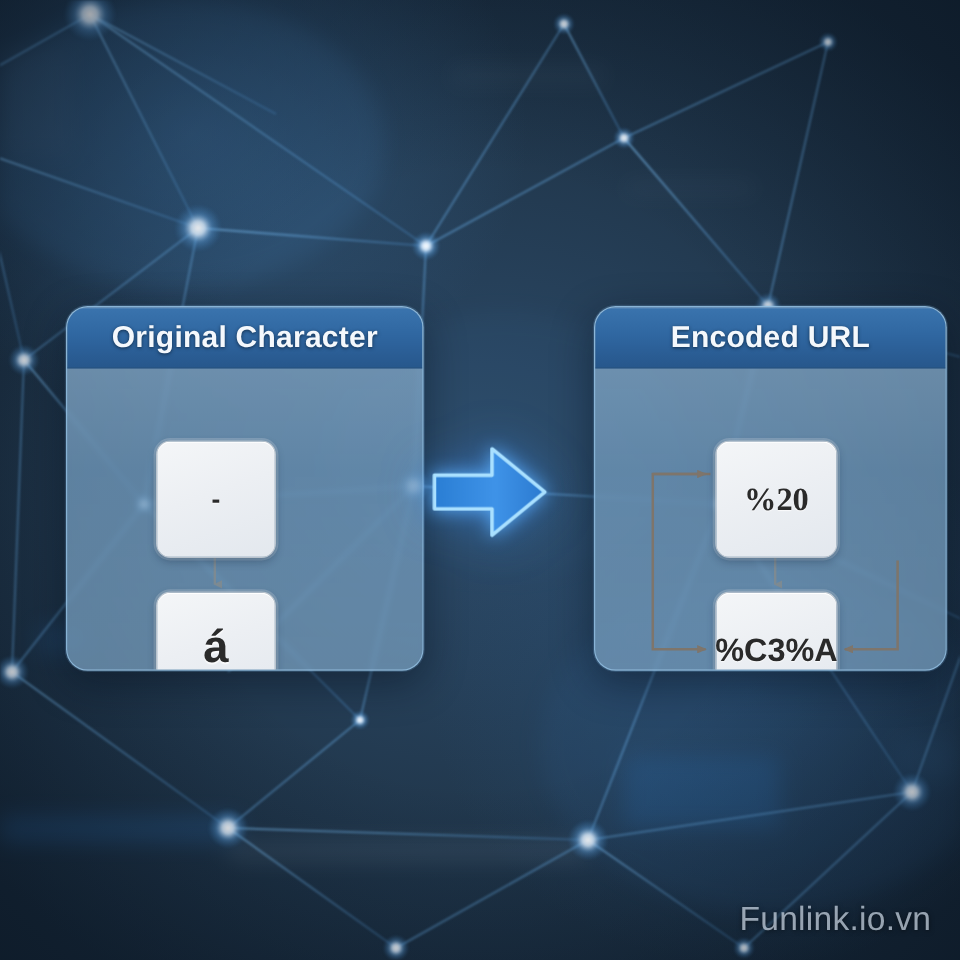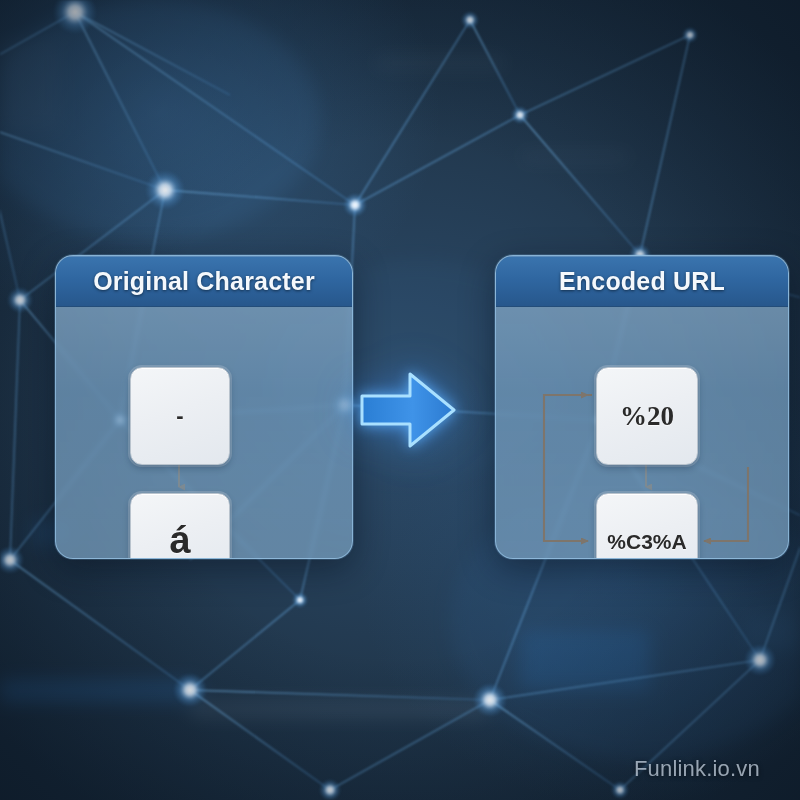--- a/index.html
+++ b/index.html
@@ -108,21 +108,21 @@
   
   #box-hyphen { left: 74px;  top: 60px;  width: 98px; height: 96px; }
   #box-accent { left: 74px;  top: 186px; width: 98px; height: 92px; }
   #box-hyphen .vbox-text { font-size: 22px; }
   #box-accent .vbox-text { font-size: 38px; }
 
   
   #box-enc1 { left: 100px; top: 60px;  width: 100px; height: 96px; }
   #box-enc2 { left: 100px; top: 186px; width: 100px; height: 96px; }
   #box-enc1 .vbox-text { font-size: 27px; font-family: Liberation Serif, serif; }
-  #box-enc2 .vbox-text { font-size: 21px; }
+  #box-enc2 .vbox-text { font-size: 27px; }
 
   
   .conn {
     position: absolute;
     left: 0;
     top: 0;
     width: 100%;
     height: 100%;
     pointer-events: none;
     overflow: visible;
@@ -135,23 +135,23 @@
     top: 358px;
     width: 104px;
     height: 104px;
     filter: drop-shadow(0 0 7px rgba(90,175,255,0.85))
             drop-shadow(0 0 18px rgba(60,140,235,0.55));
   }
 
   
   #watermark {
     position: absolute;
-    right: 40px;
+    right: 24px;
     bottom: 18px;
-    font-size: 22px;
+    font-size: 28px;
     color: rgba(205,218,232,0.72);
     letter-spacing: 0.2px;
     text-shadow: 0 1px 4px rgba(0,0,0,0.55);
   }
 </style>
 </head>
 <body>
 
 <div id="stage">
 

